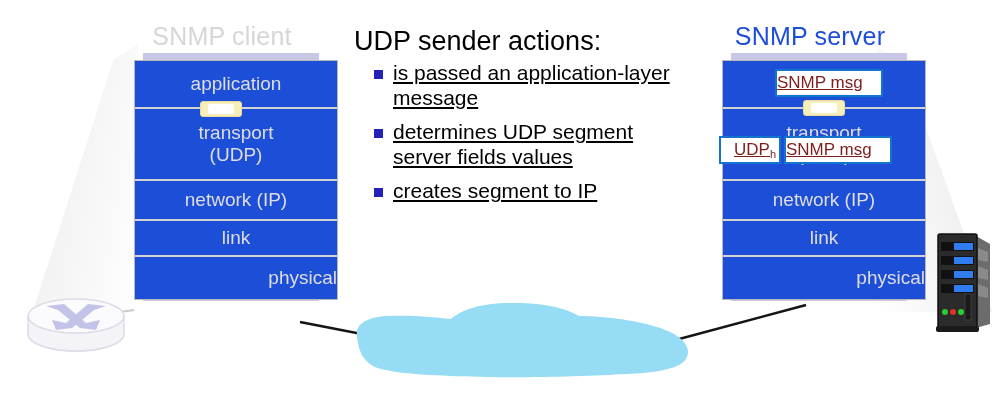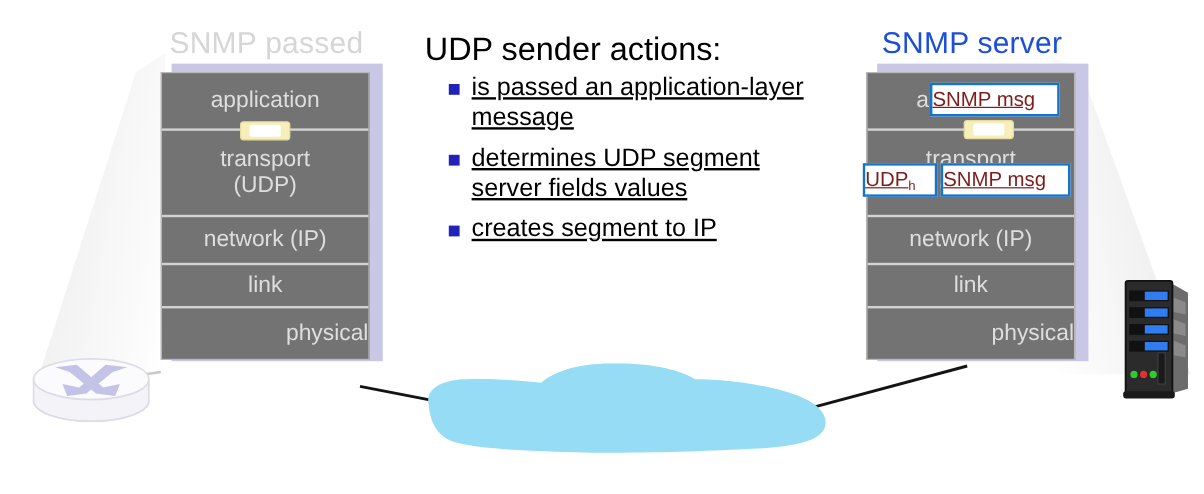--- a/index.html
+++ b/index.html
@@ -64,22 +64,22 @@
     left: 9px;
     top: -7px;
     width: 176px;
     height: 248px;
     background: #c8c8e6;
   }
   .stack {
     position: absolute;
     left: 0;
     top: 0;
-    width: 174px;
-    background: #737373;
+    width: 204px;
+    background: #1d4ed8;
     border: 1px solid #b8b8b8;
     box-sizing: border-box;
   }
   .layer {
     box-sizing: border-box;
     border-bottom: 2px solid #d2d2d2;
     color: #dedede;
     font-size: 19px;
     display: flex;
     align-items: center;
@@ -202,21 +202,21 @@
 </style>
 </head>
 <body>
 
 <div id="slide">
 
   <div class="wedge wedge-left"></div>
   <div class="wedge wedge-right"></div>
 
   <div class="stack-wrap" style="left:134px; top:60px;">
-    <div class="stack-title faded">SNMP passed</div>
+    <div class="stack-title faded">SNMP client</div>
     <div class="stack-shadow"></div>
     <div class="stack">
       <div class="layer layer-application">
         <span>application</span>
       </div>
       <div class="layer layer-transport">
         <span>transport</span>
         <span>(UDP)</span>
       </div>
       <div class="layer layer-network">
@@ -253,21 +253,21 @@
         <span>physical</span>
       </div>
     </div>
 
     <div class="socket" style="left:81px; top:40px;"></div>
 
     <div class="msgbox" style="left:53px; top:9px; width:108px; height:28px;">
       <span>SNMP msg</span>
     </div>
 
-    <div class="msgbox" style="left:-3px; top:76px; width:62px; height:28px;">
+    <div class="msgbox" style="left:-3px; top:76px; width:62px; height:28px;padding-left:13px;">
       <span><span>UDP</span><sub>h</sub></span>
     </div>
 
     <div class="msgbox" style="left:62px; top:76px; width:108px; height:28px;">
       <span>SNMP msg</span>
     </div>
   </div>
 
   <div class="body-text">
     <div class="heading">UDP sender actions:</div>

